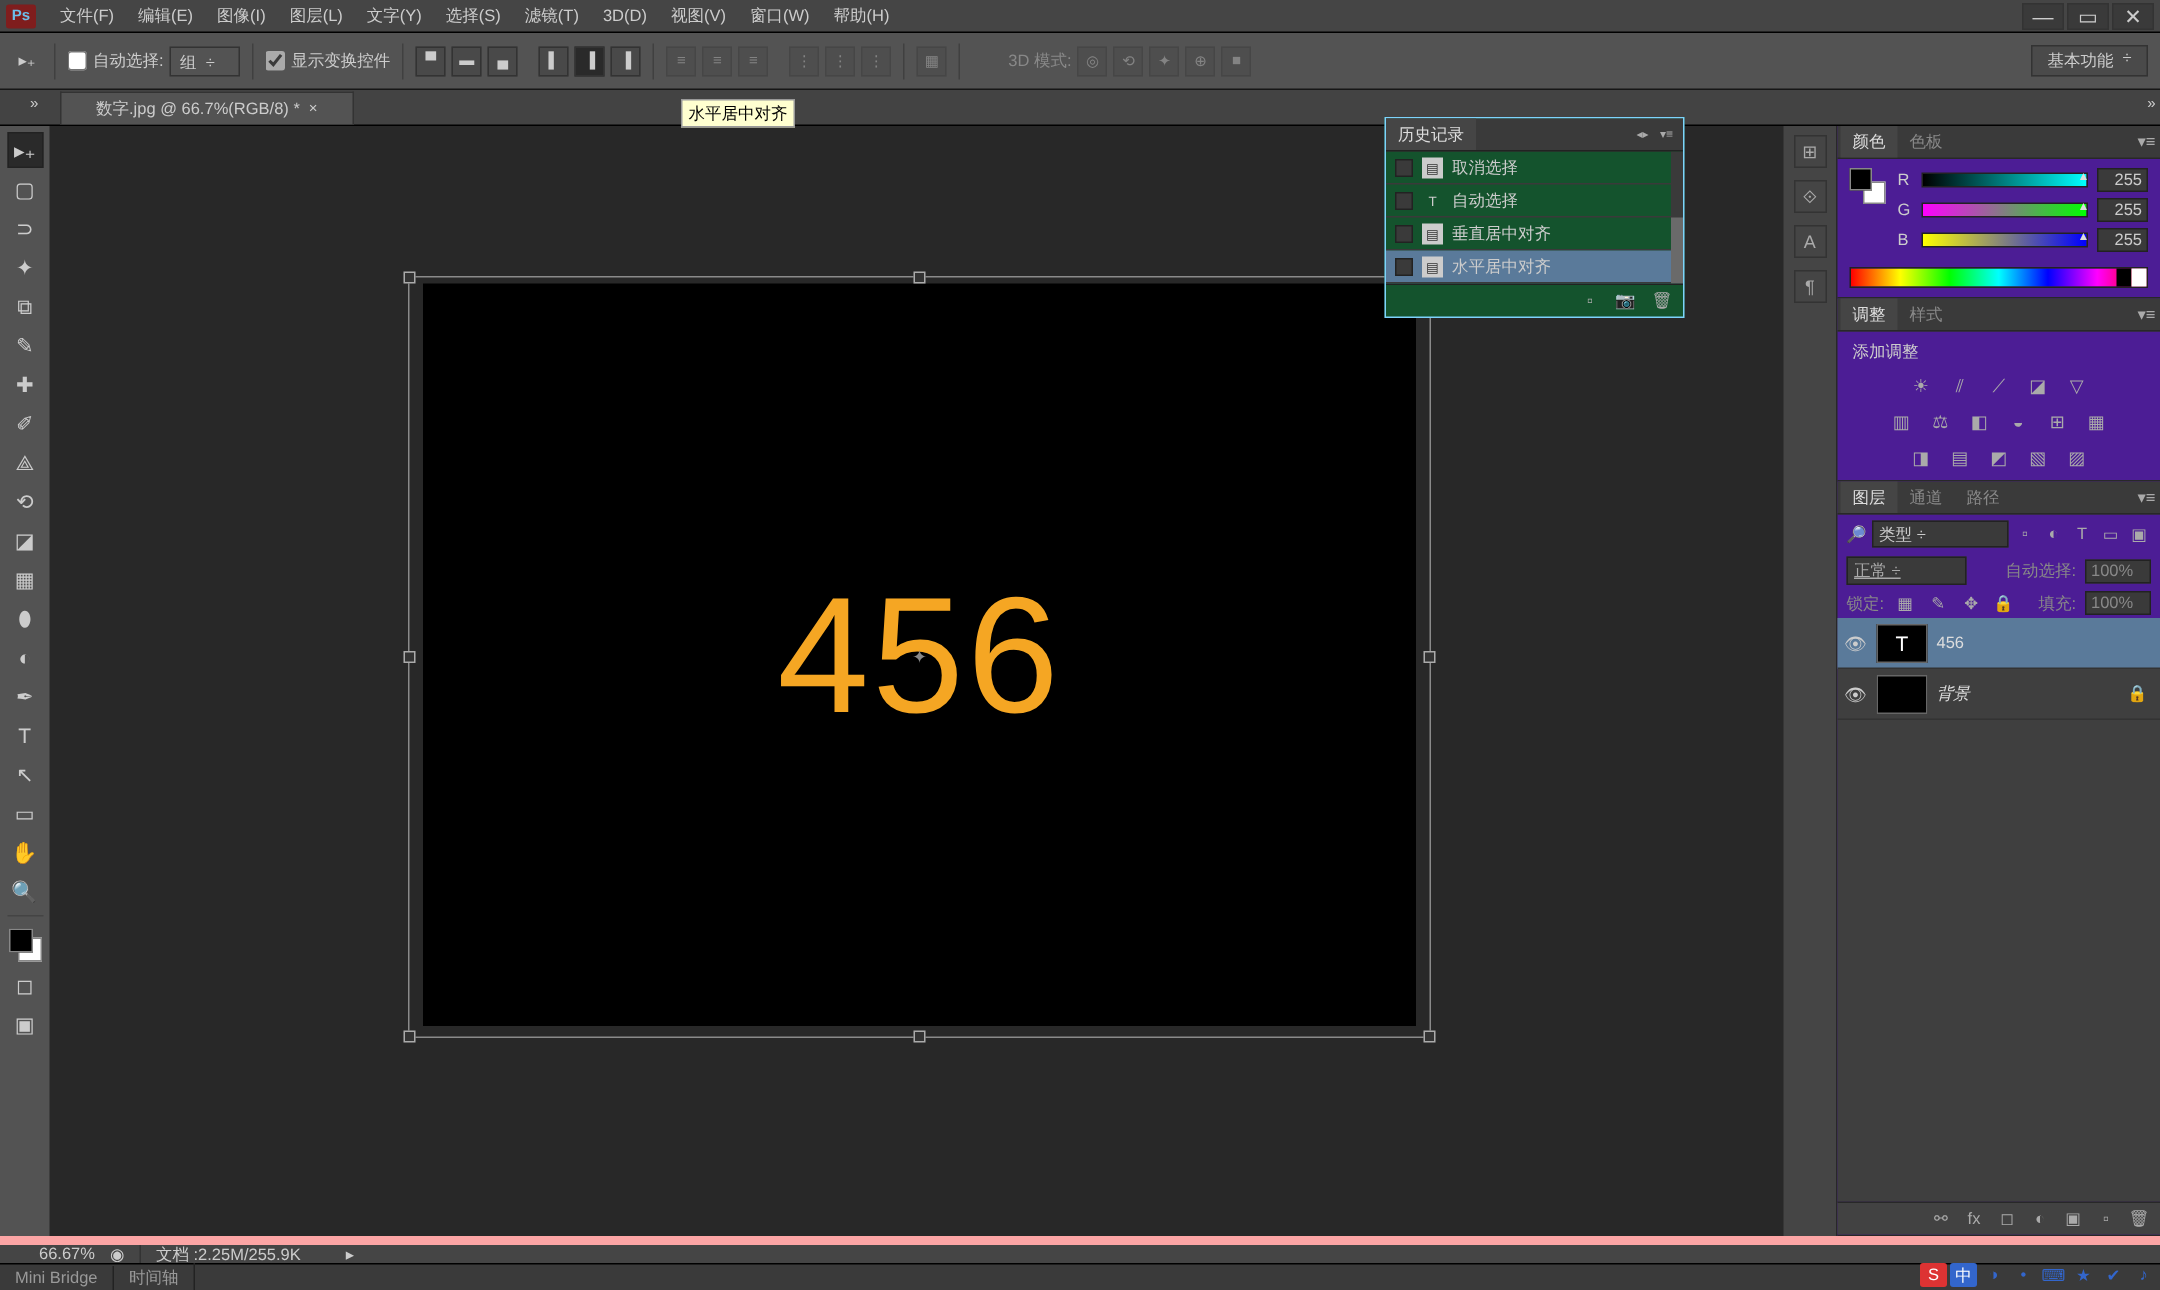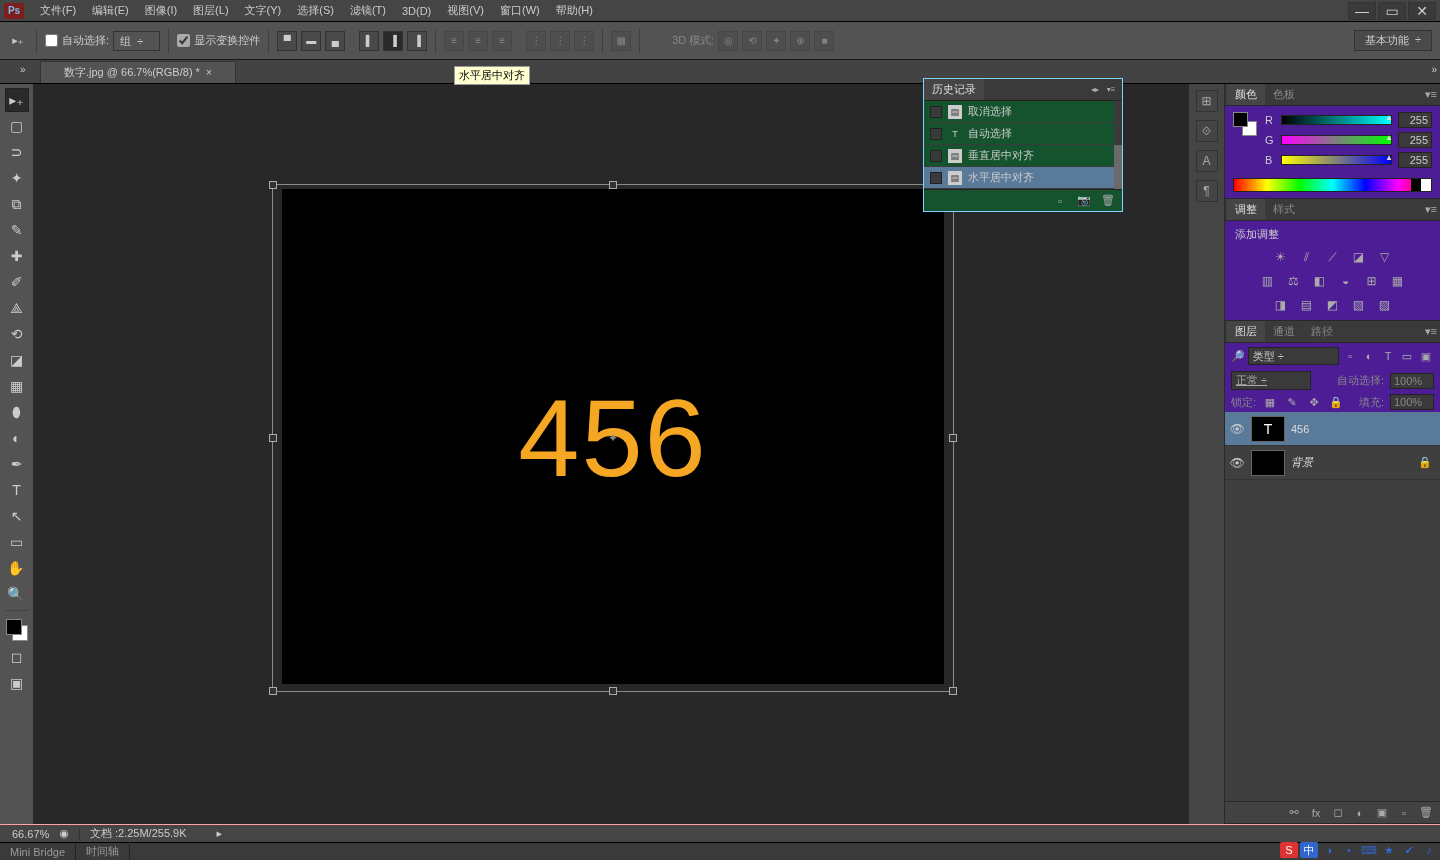--- a/index.html
+++ b/index.html
@@ -116,21 +116,21 @@
 .hist-body { max-height: 110px; overflow: hidden; position: relative; }
 .hist-item { display: flex; align-items: center; height: 22px; padding: 0 6px; gap: 6px; border-bottom: 1px solid #3a3a3a; }
 .hist-item.sel { background: #5a7a9a; }
 .hist-check { width: 12px; height: 12px; border: 1px solid #222; background: #3a3a3a; }
 .hist-ico { width: 14px; height: 14px; background: #ccc; display: flex; align-items: center; justify-content: center; font-size: 9px; color: #333; }
 .hist-scroll { position: absolute; right: 0; top: 0; width: 8px; height: 100%; background: #3a3a3a; }
 .hist-thumb { position: absolute; right: 0; bottom: 0; width: 8px; height: 50%; background: #6a6a6a; }
 .hist-foot { height: 22px; display: flex; justify-content: flex-end; align-items: center; gap: 8px; padding: 0 6px; border-top: 1px solid #222; }
 
 
-.status-bar { height: 18px; background: #454545; border-top: 1px solid #fca5a5; display: flex; align-items: center; padding: 0 12px; gap: 10px; font-size: 11px; }
+.status-bar { height: 18px; background: #454545; border-top: 6px solid #fca5a5; display: flex; align-items: center; padding: 0 26px; gap: 10px; font-size: 11px; }
 .sb-sep { width: 1px; height: 12px; background: #333; }
 
 
 .bottom-tabs { height: 18px; background: #3a3a3a; display: flex; align-items: center; border-top: 1px solid #000; }
 .btab { padding: 2px 10px; border-right: 1px solid #222; color: #999; }
 
 
 .tray { position: absolute; right: 2px; bottom: 2px; display: flex; gap: 2px; }
 .tray-i { width: 18px; height: 16px; display: flex; align-items: center; justify-content: center; font-size: 11px; border-radius: 2px; }
 </style>

